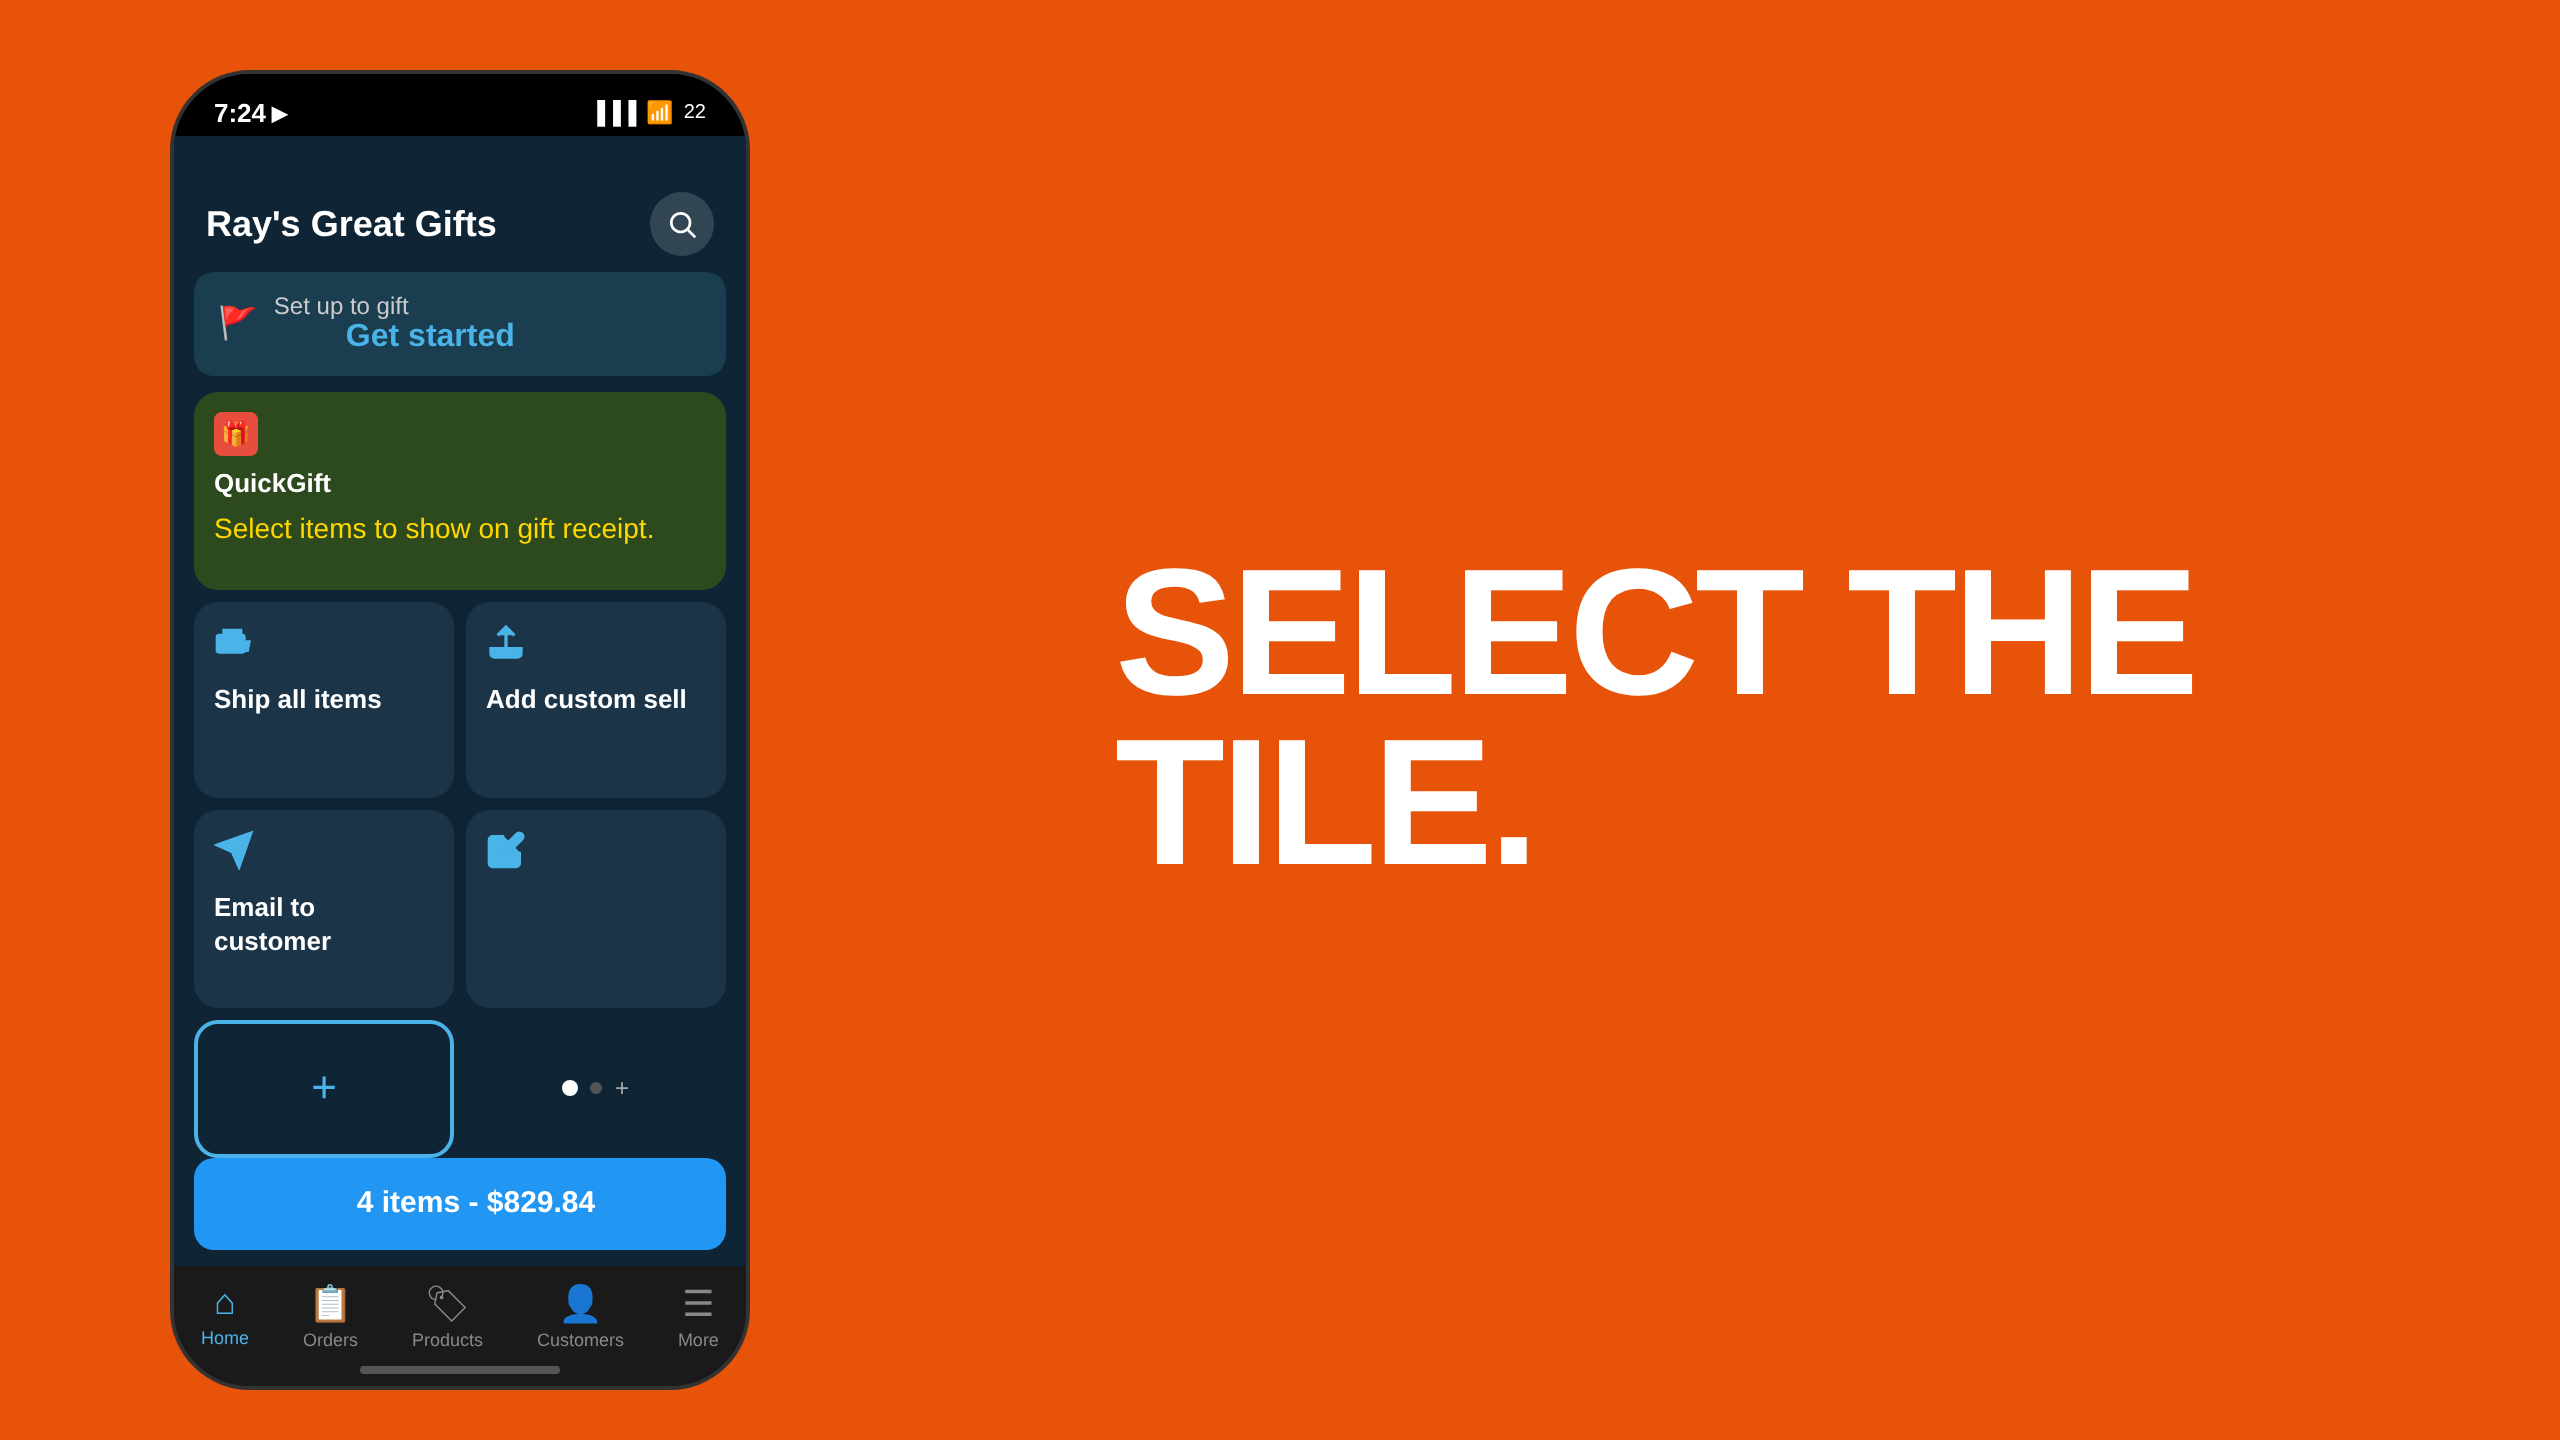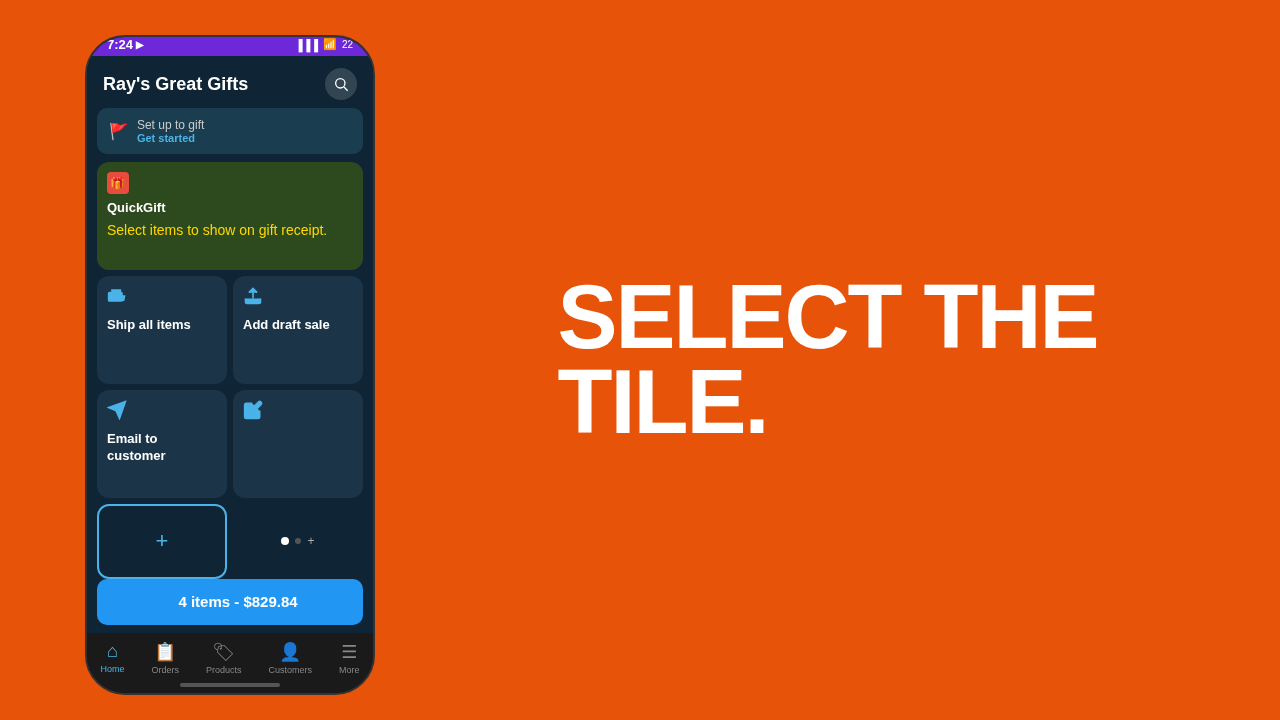--- a/index.html
+++ b/index.html
@@ -25,25 +25,25 @@
       flex-shrink: 0;
       overflow: hidden;
       border: 2px solid #333;
       display: flex;
       flex-direction: column;
       position: relative;
     }
 
     
     .status-bar {
-      background: #6d28d9;
+      background: #000000;
       display: flex;
       justify-content: space-between;
       align-items: center;
-      padding: 0 20px 4px;
+      padding: 12px 20px 4px;
       flex-shrink: 0;
     }
     .status-time {
       color: white;
       font-size: 13px;
       font-weight: 600;
       display: flex;
       align-items: center;
       gap: 3px;
     }
@@ -64,21 +64,21 @@
       display: flex;
       flex-direction: column;
       overflow: hidden;
     }
 
     
     .app-header {
       display: flex;
       justify-content: space-between;
       align-items: center;
-      padding: 12px 16px 8px;
+      padding: 28px 16px 8px;
       background: #0f2535;
     }
     .app-title {
       color: white;
       font-size: 18px;
       font-weight: 700;
     }
     .search-btn {
       width: 32px;
       height: 32px;
@@ -114,22 +114,23 @@
     .setup-text {
       display: flex;
       flex-direction: column;
     }
     .setup-title {
       color: #ccc;
       font-size: 12px;
     }
     .setup-link {
       color: #4ab3e8;
-      font-size: 11px;
+      font-size: 16px;
       font-weight: 600;
+      margin-left: 36px;
     }
 
     
     .tiles-container {
       flex: 1;
       padding: 0 10px;
       display: flex;
       flex-direction: column;
       gap: 6px;
       overflow: hidden;
@@ -363,21 +364,21 @@
         </div>
 
         <div class="tile">
           <div class="tile-icon">
             <svg viewBox="0 0 24 24" class="icon-svg">
               <path d="M21 15v4a2 2 0 01-2 2H5a2 2 0 01-2-2v-4"></path>
               <polyline points="17 8 12 3 7 8"></polyline>
               <line x1="12" y1="3" x2="12" y2="15"></line>
             </svg>
           </div>
-          <span class="tile-title">Add draft sale</span>
+          <span class="tile-title">Add custom sell</span>
         </div>
       </div>
 
       <div class="tiles-row">
 
         <div class="tile">
           <div class="tile-icon">
             <svg viewBox="0 0 24 24" class="icon-svg">
               <polygon points="22 2 15 22 11 13 2 9 22 2"></polygon>
             </svg>

